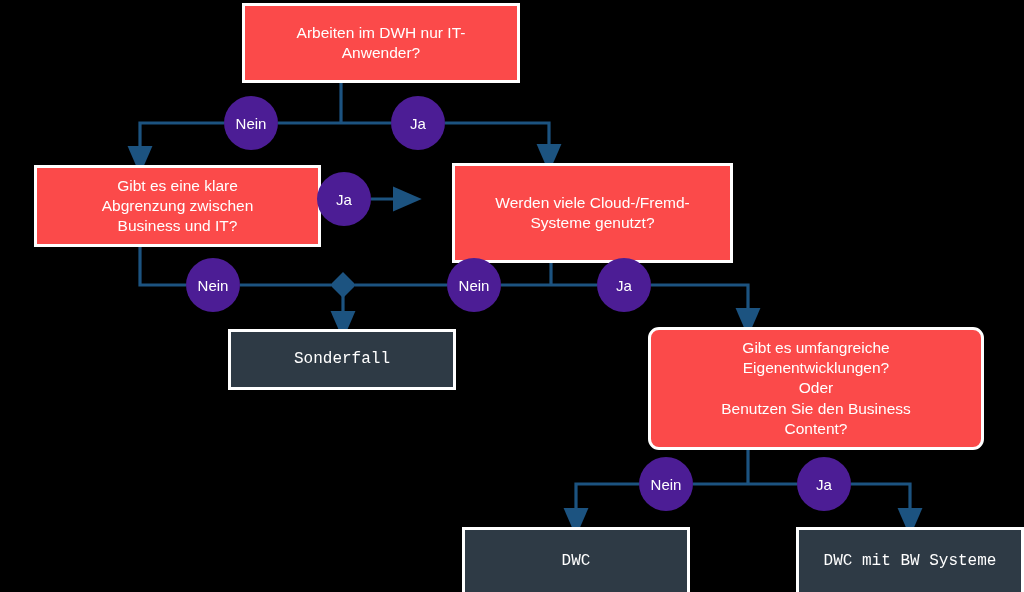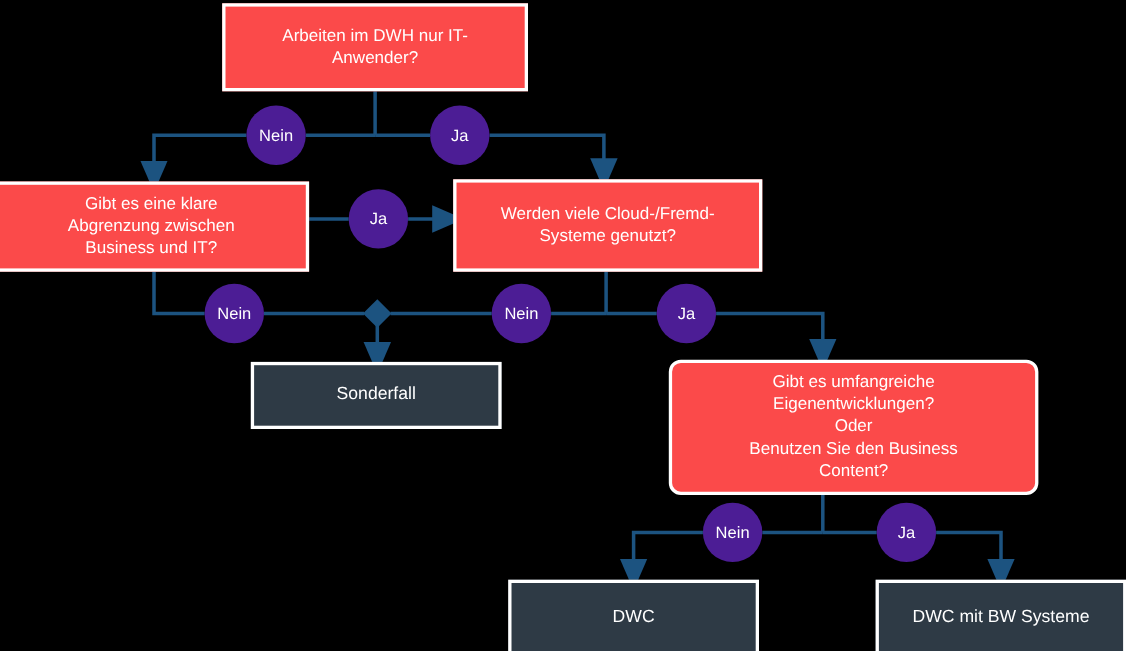--- a/index.html
+++ b/index.html
@@ -35,24 +35,26 @@
     justify-content: center;
     text-align: center;
     color: #ffffff;
     border: 3px solid #ffffff;
     line-height: 1.30;
     z-index: 3;
   }
   .node-decision {
     background: #FB4A4A;
     font-size: 15.5px;
+    margin-left: 40px;
   }
   .node-terminal {
     background: #2E3A45;
     font-size: 16px;
+    font-family: Liberation Mono, monospace;
   }
   .node-label {
     white-space: pre-line;
     padding: 0 6px;
   }
   .badge {
     position: absolute;
     box-sizing: border-box;
     border-radius: 50%;
     background: #4c1d95;
@@ -125,21 +127,21 @@
     <span class="node-label">Arbeiten im DWH nur IT-
 Anwender?</span>
   </div>
 
   <div class="node node-decision" style="left:-6px; top:165px; width:287px; height:82px;">
     <span class="node-label">Gibt es eine klare
 Abgrenzung zwischen
 Business und IT?</span>
   </div>
 
-  <div class="node node-decision" style="left:412px; top:163px; width:281px; height:84px;">
+  <div class="node node-decision" style="left:412px; top:163px; width:281px; height:100px;">
     <span class="node-label">Werden viele Cloud-/Fremd-
 Systeme genutzt?</span>
   </div>
 
   <div class="node node-decision" style="left:608px; top:327px; width:336px; height:123px;border-radius:11px;">
     <span class="node-label">Gibt es umfangreiche
 Eigenentwicklungen?
 Oder
 Benutzen Sie den Business
 Content?</span>

